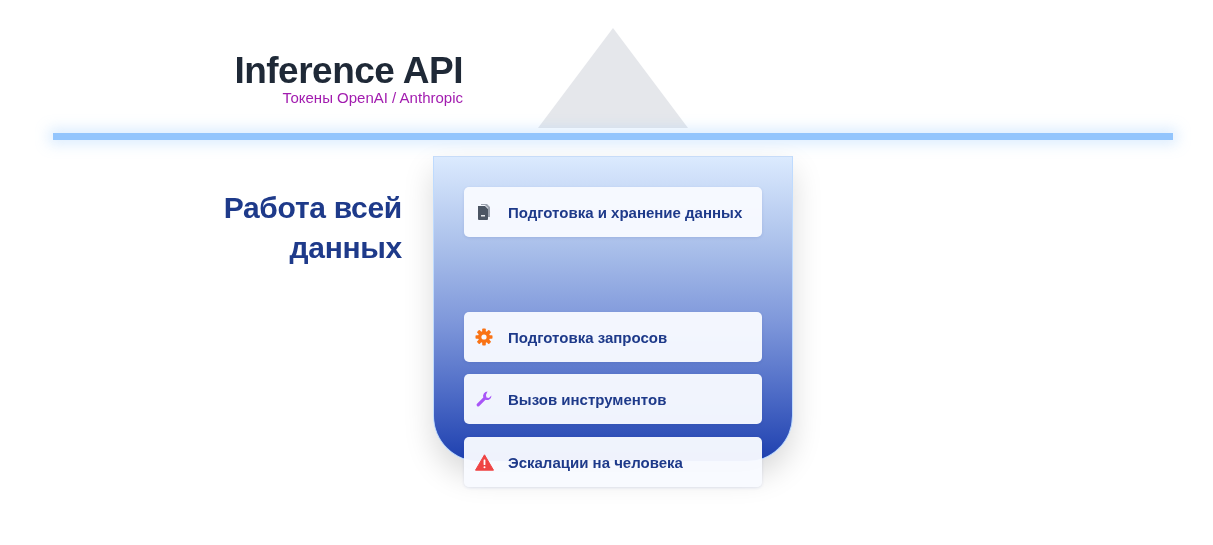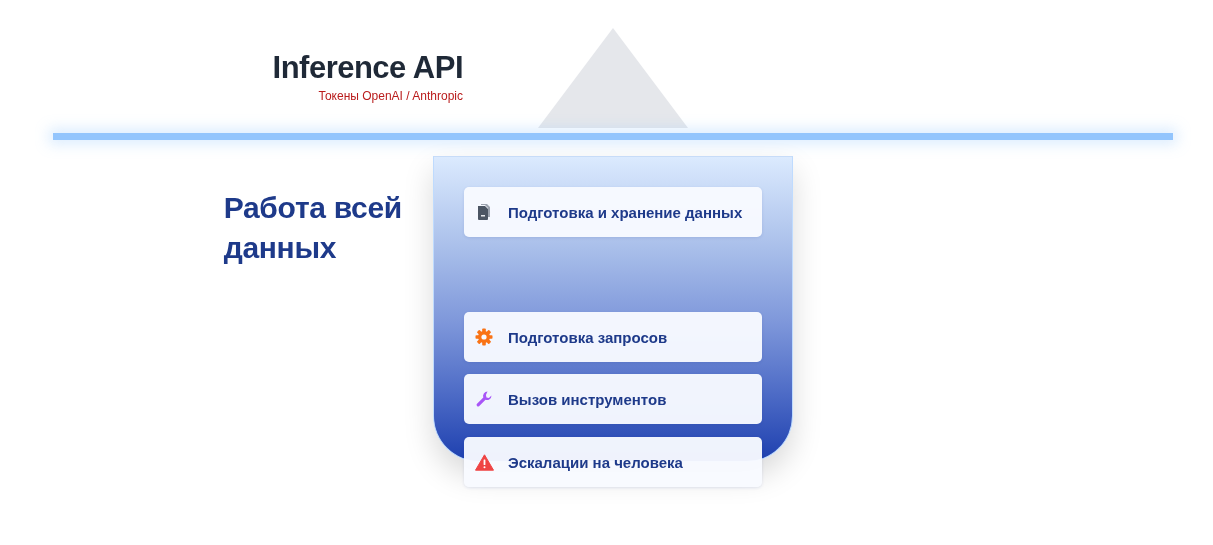--- a/index.html
+++ b/index.html
@@ -4,42 +4,42 @@
   <style>
     * { box-sizing: border-box; margin: 0; padding: 0; }
     html, body {
       width: 1213px; height: 545px; background: #ffffff; overflow: hidden;
       font-family: "Liberation Sans", "DejaVu Sans", sans-serif;
     }
     .stage { position: relative; width: 1213px; height: 545px; }
 
     .api-title {
       position: absolute; right: calc(1213px - 463px); top: 50px;
-      font-size: 31px; font-weight: 700; color: #1f2937; letter-spacing: -0.5px;
+      font-size: 37px; font-weight: 700; color: #1f2937; letter-spacing: -0.5px;
       white-space: nowrap; text-align: right;
     }
     .api-sub {
       position: absolute; right: calc(1213px - 463px); top: 89px;
-      font-size: 12px; color: #b91c1c; white-space: nowrap; text-align: right;
+      font-size: 15px; color: #a21caf; white-space: nowrap; text-align: right;
     }
 
     .triangle {
       position: absolute; left: 538px; top: 28px; width: 150px; height: 100px;
     }
 
     .divider {
       position: absolute; left: 53px; top: 133px; width: 1120px; height: 7px;
       background: #93c5fd;
       box-shadow: 0 0 14px 4px rgba(147,197,253,0.35);
     }
 
     .system-label {
       position: absolute; right: calc(1213px - 402px); top: 188px;
       font-size: 30px; font-weight: 900; color: #1e3a8a; line-height: 40px;
-      white-space: nowrap; letter-spacing: -0.3px;
+      text-align: right; white-space: nowrap; letter-spacing: -0.3px;
     }
 
     .panel {
       position: absolute; left: 433px; top: 156px; width: 360px; height: 306px;
       background: linear-gradient(180deg, #dbeafe 0%, #a9bfea 30%, #7d96da 55%, #4d6bc6 78%, #1e40af 100%);
       border: 1px solid #bfdbfe; border-top-color: #c7dcf8;
       border-radius: 0 0 46px 46px;
       box-shadow: 0 14px 30px rgba(0,0,0,0.15);
     }
 

